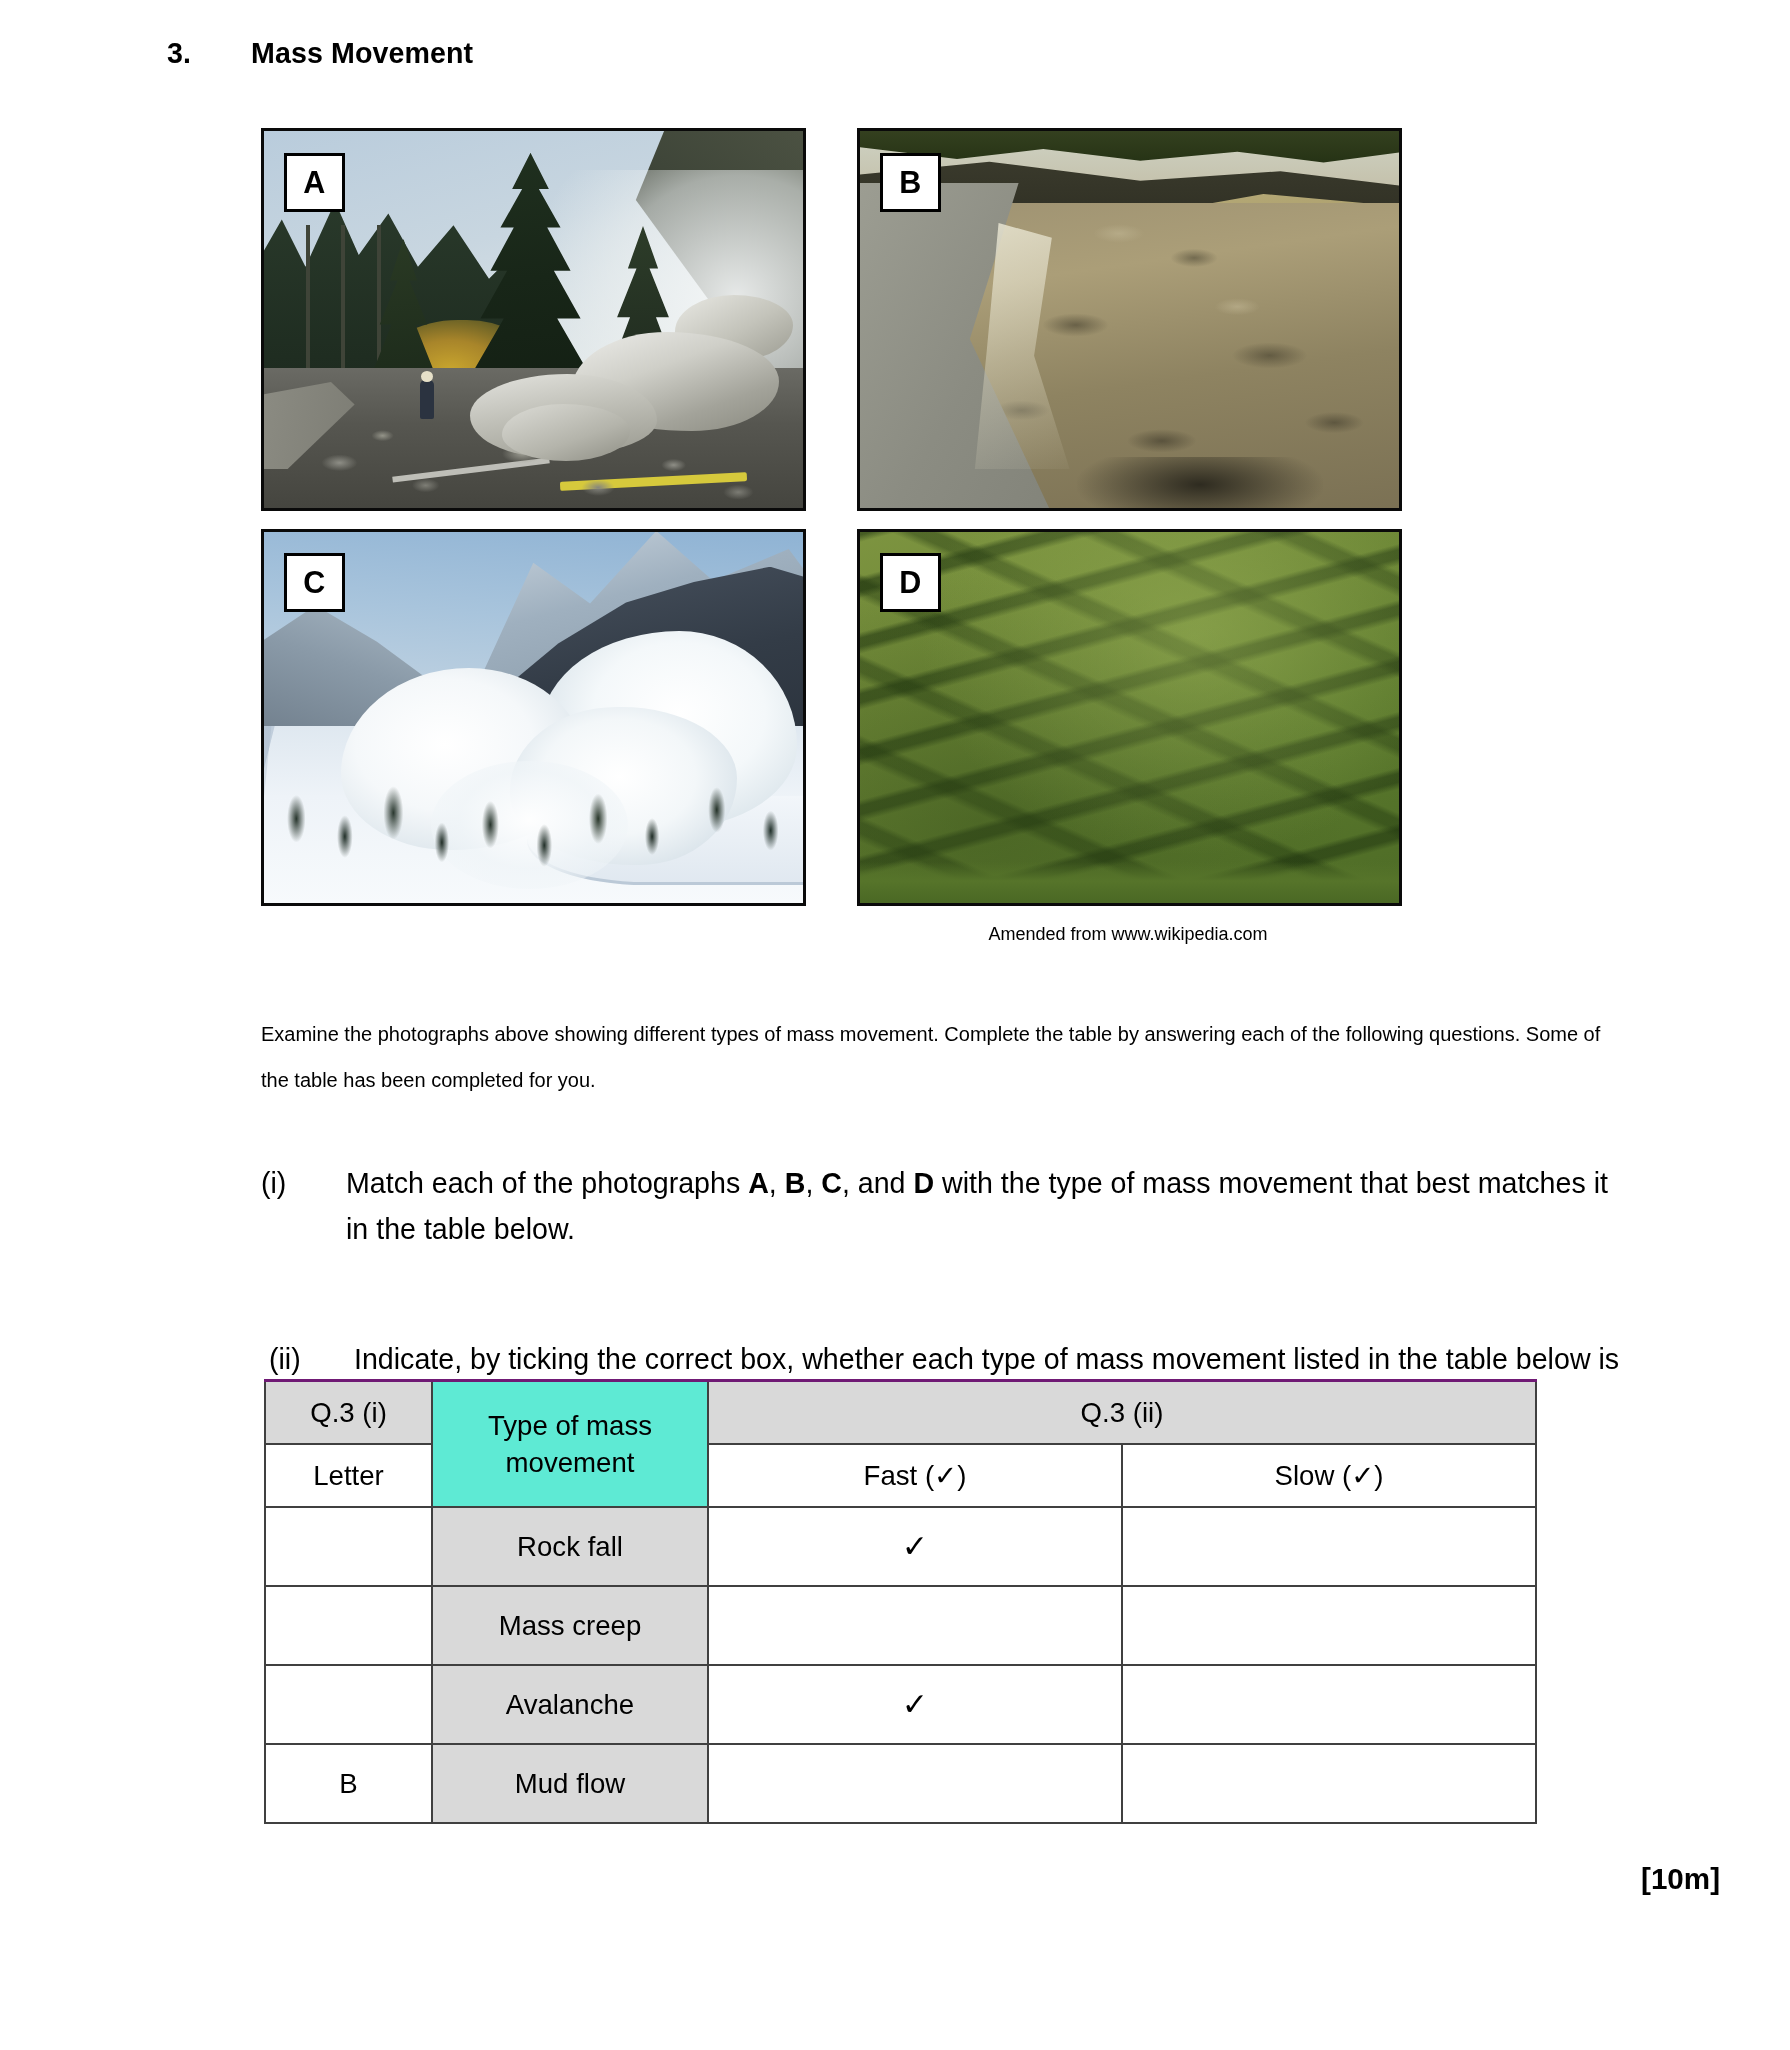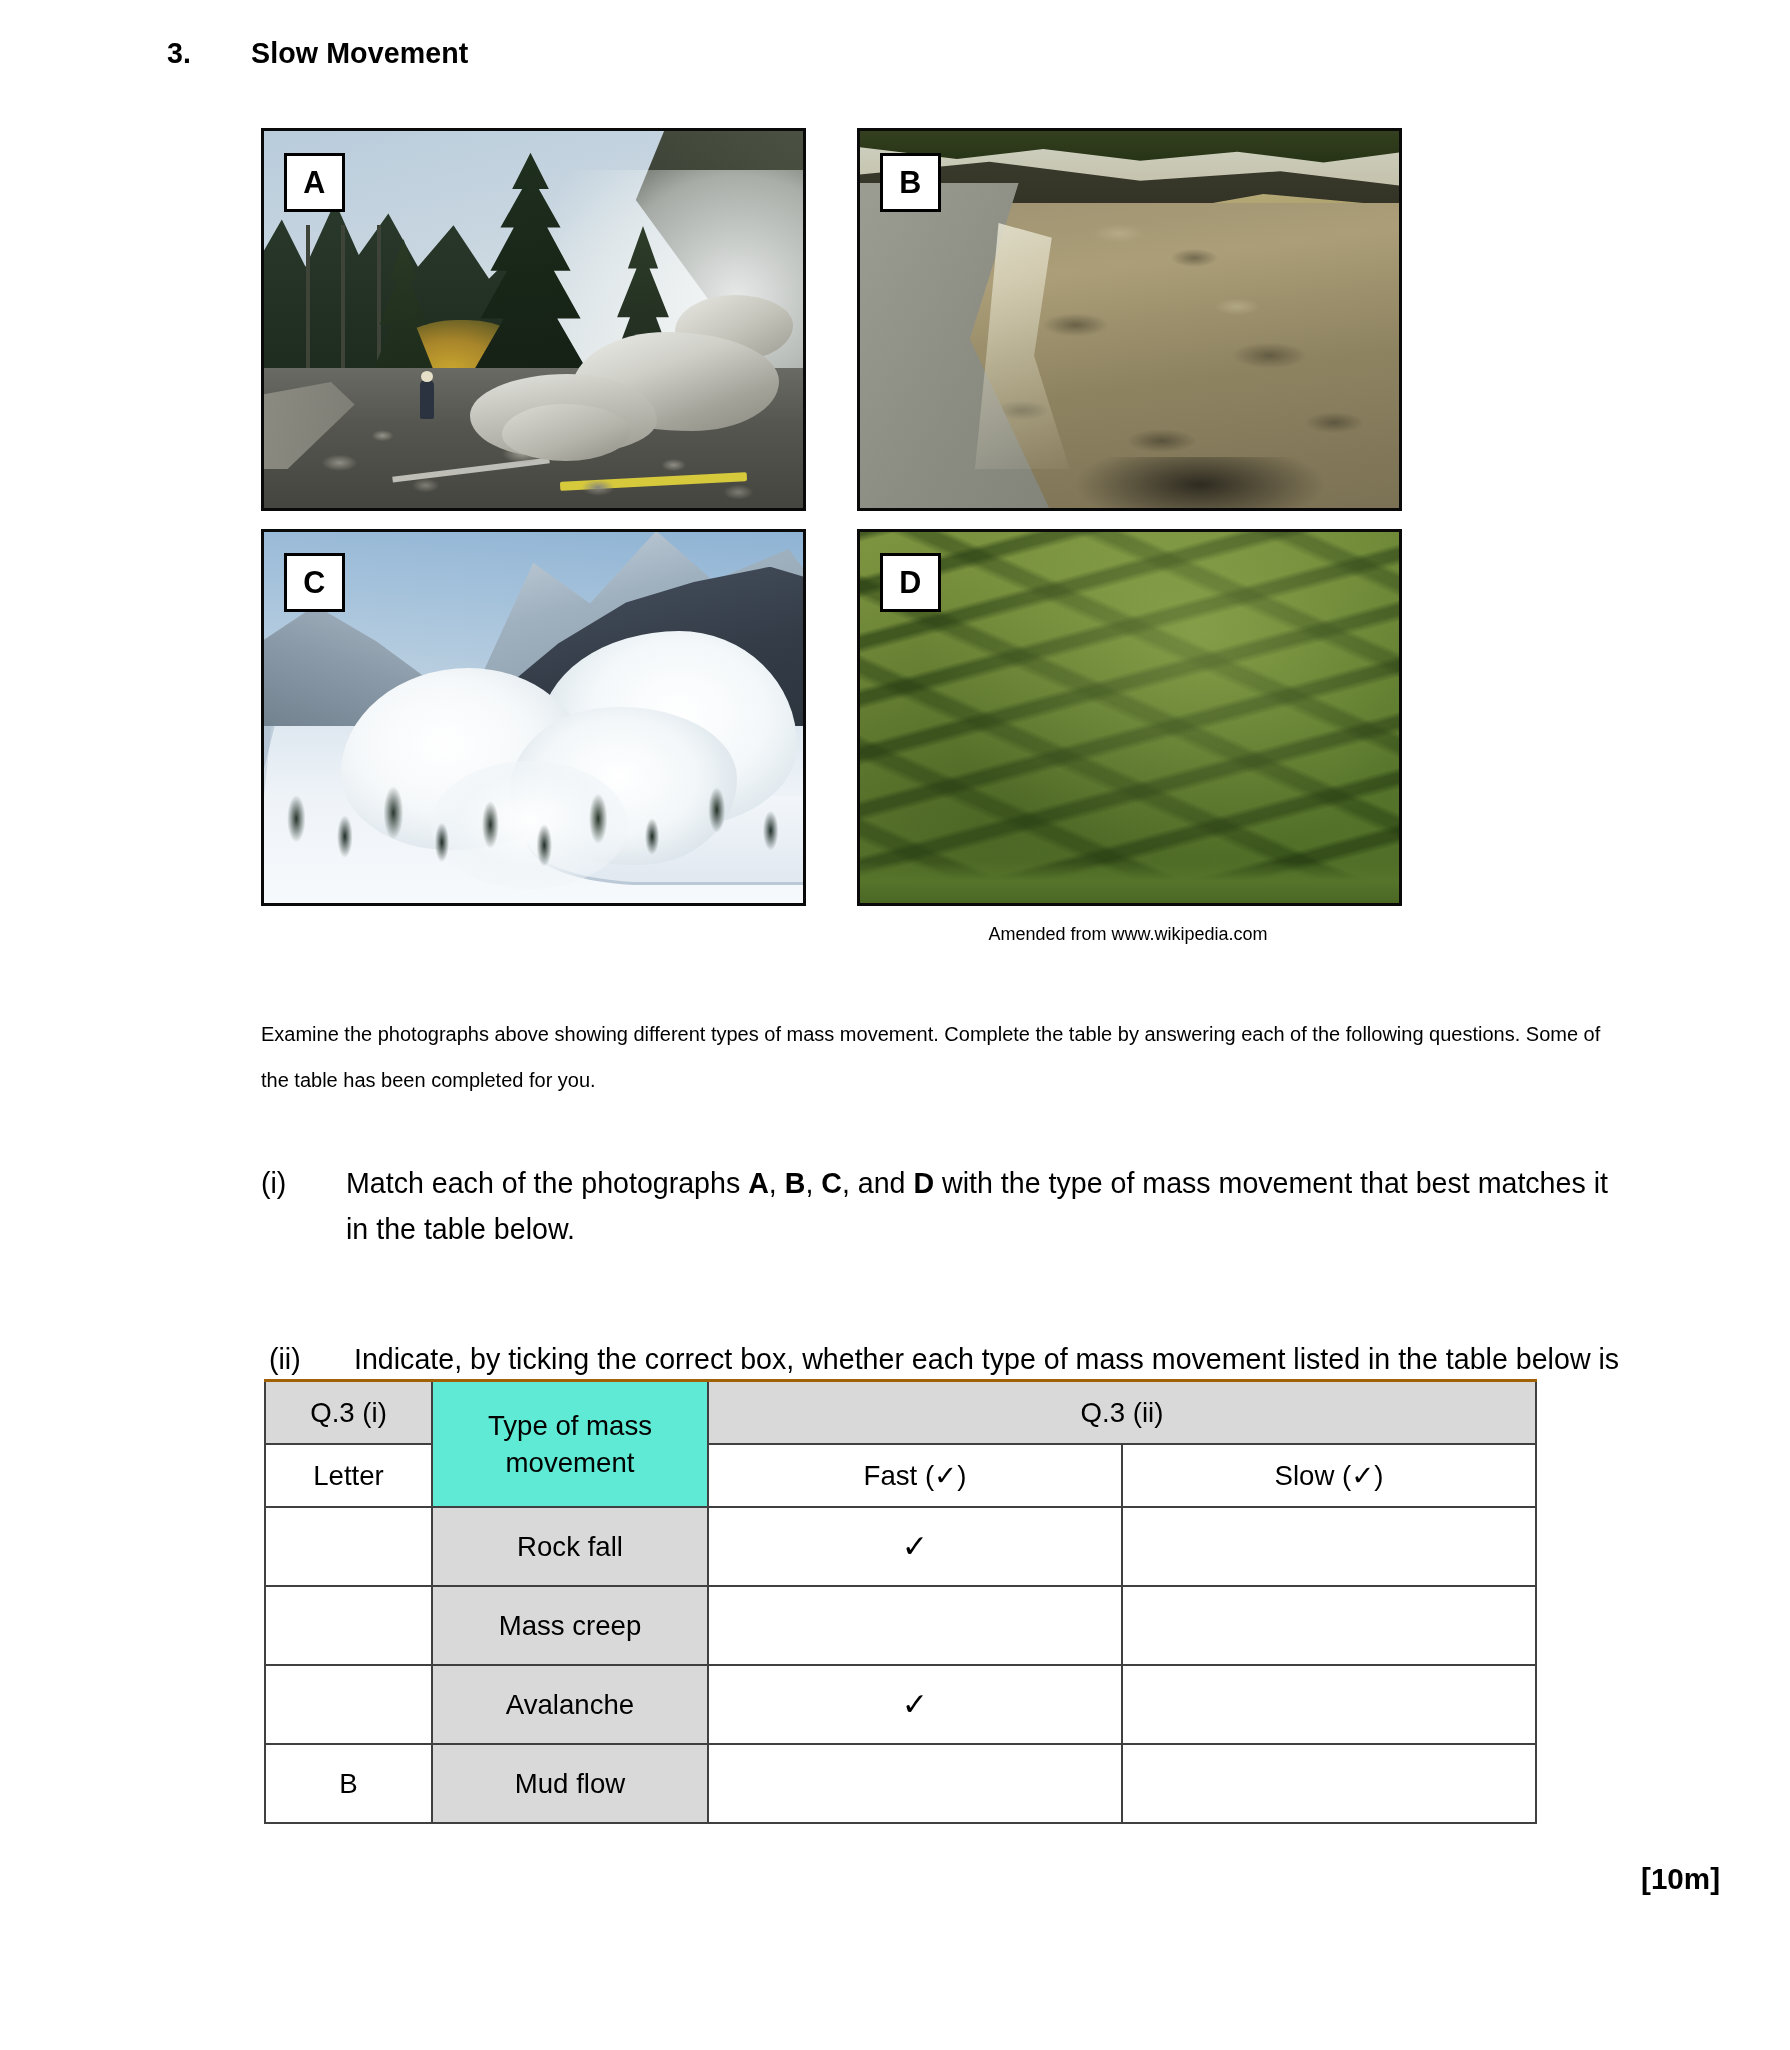--- a/index.html
+++ b/index.html
@@ -397,21 +397,21 @@
     table-layout: fixed;
     font-size: 27.6px;
   }
   .mm-table td, .mm-table th {
     border: 2px solid #404040;
     padding: 0;
     text-align: center;
     vertical-align: middle;
     font-weight: normal;
   }
-  .mm-table .outer-top td, .mm-table .outer-top th { border-top: 3px solid #a16207; }
+  .mm-table .outer-top td, .mm-table .outer-top th { border-top: 3px solid #701a75; }
   .col-letter { width: 167px; }
   .col-type   { width: 276px; }
   .col-fast   { width: 414px; }
   .col-slow   { width: 414px; }
 
   .hdr-shade { background: #d9d9d9; font-weight: bold; }
   .cell-type { background: #d9d9d9; }
   .hdr-type  { background: #5eead4; font-weight: bold; line-height: 37px; }
   .hdr-plain { font-weight: bold; }
 
@@ -428,21 +428,21 @@
     top: 1862px;
     font-size: 29.6px;
     font-weight: bold;
   }
 </style>
 </head>
 <body>
 
 <div class="q-heading">
   <span class="q-number">3.</span>
-  <span class="q-title">Slow Movement</span>
+  <span class="q-title">Mass Movement</span>
 </div>
 
 <div class="photo-grid">
 
   <div class="photo-row">
 
     <div class="photo photo-a">
       <div class="scene">
         <div class="layer a-sky"></div>
         <div class="layer a-cliff-r"></div>

